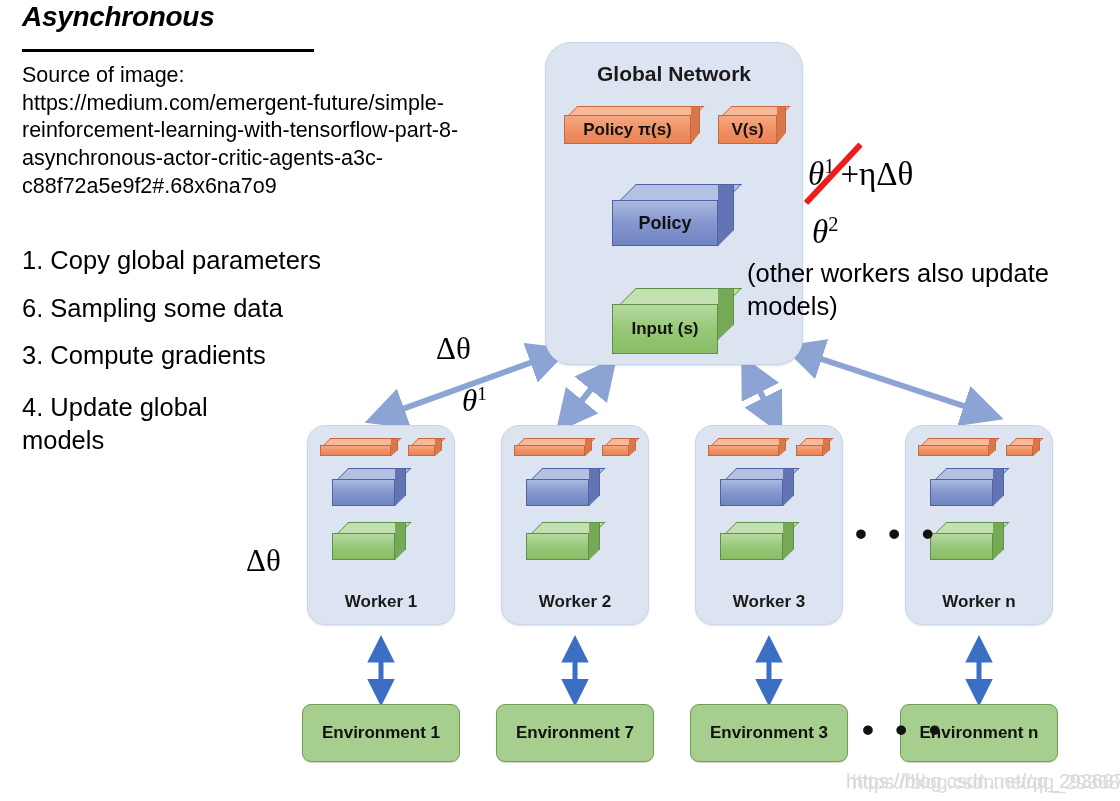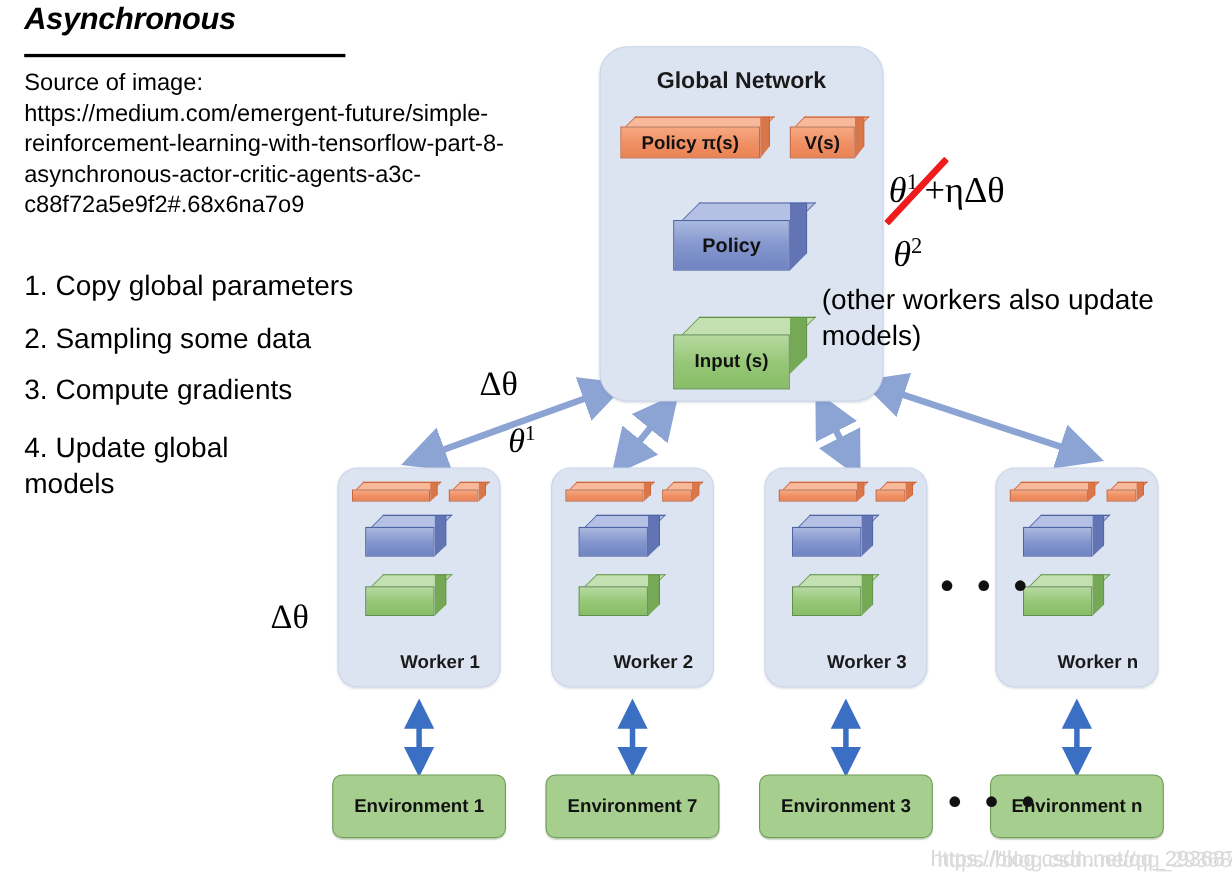--- a/index.html
+++ b/index.html
@@ -243,21 +243,20 @@
   }
   .worker-label {
     position: absolute;
     left: 0;
     bottom: 12px;
     width: 100%;
     text-align: center;
     font-size: 17px;
     font-weight: bold;
     color: #1a1a1a;
-    margin-left: 19px;
   }
   #worker-1 { left: 307px; top: 425px; }
   #worker-2 { left: 501px; top: 425px; }
   #worker-3 { left: 695px; top: 425px; }
   #worker-n { left: 905px; top: 425px; }
 
   
   .w-orange-wide  { left: 12px;  top: 12px; width: 78px;  height: 18px; }
   .w-orange-small { left: 100px; top: 12px; width: 34px;  height: 18px; }
   .w-blue         { left: 24px;  top: 42px; width: 74px;  height: 38px; }
@@ -330,21 +329,21 @@
 <div id="slide-title">Asynchronous</div>
 <div id="title-underline"></div>
 
 <div id="source-block">
   <div>Source of image:</div>
   <div>https://medium.com/emergent-future/simple-reinforcement-learning-with-tensorflow-part-8-asynchronous-actor-critic-agents-a3c-c88f72a5e9f2#.68x6na7o9</div>
 </div>
 
 <div id="steps-list">
   <div class="step">1. Copy global parameters</div>
-  <div class="step">2. Sampling some data</div>
+  <div class="step">6. Sampling some data</div>
   <div class="step">3. Compute gradients</div>
   <div class="step wrap">4. Update global models</div>
 </div>
 
 <svg id="arrow-layer" viewBox="0 0 1120 801">
   <defs>
     <marker id="blueHead" markerWidth="7" markerHeight="7" refX="3.2" refY="3.5" orient="auto">
       <path d="M0,0 L7,3.5 L0,7 z" fill="#8ba4d4"></path>
     </marker>
     <marker id="blueTail" markerWidth="7" markerHeight="7" refX="3.8" refY="3.5" orient="auto-start-reverse">

